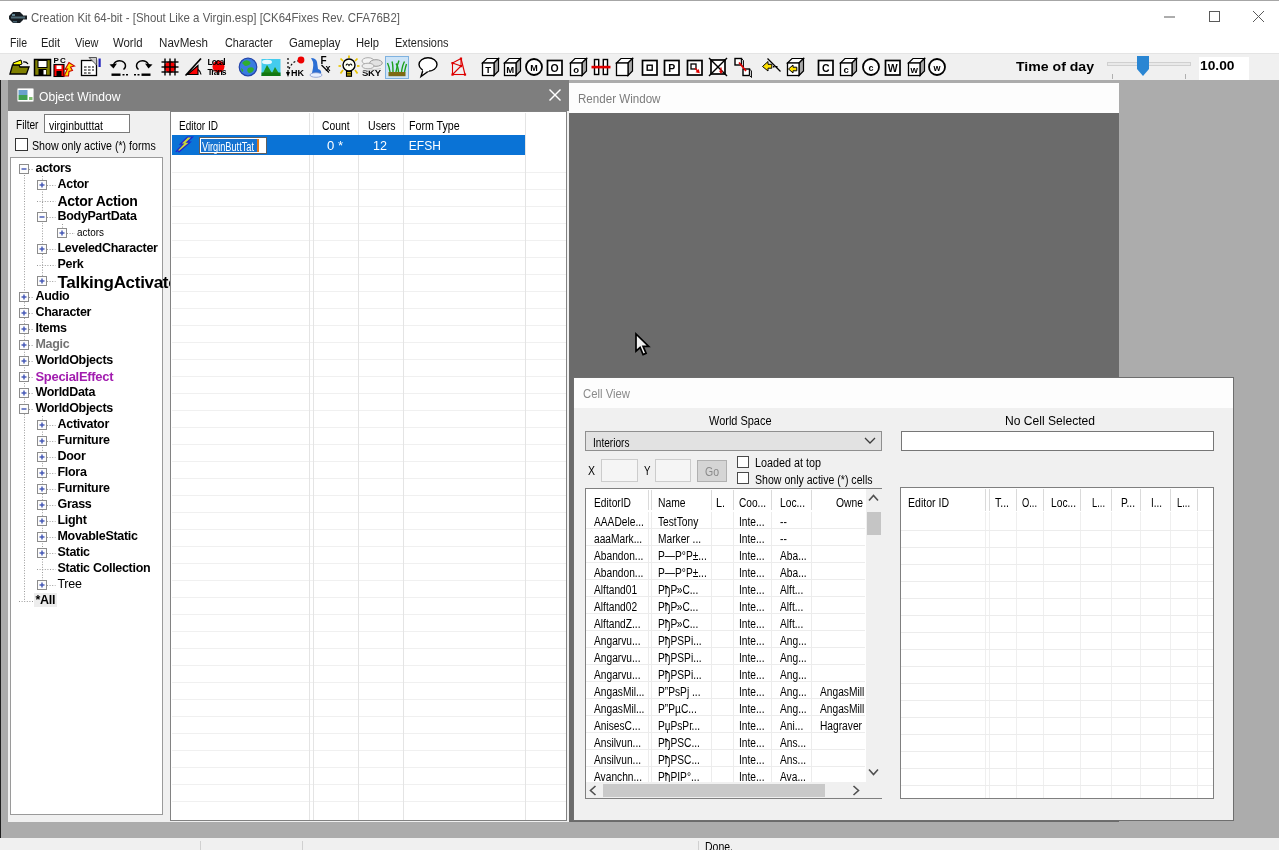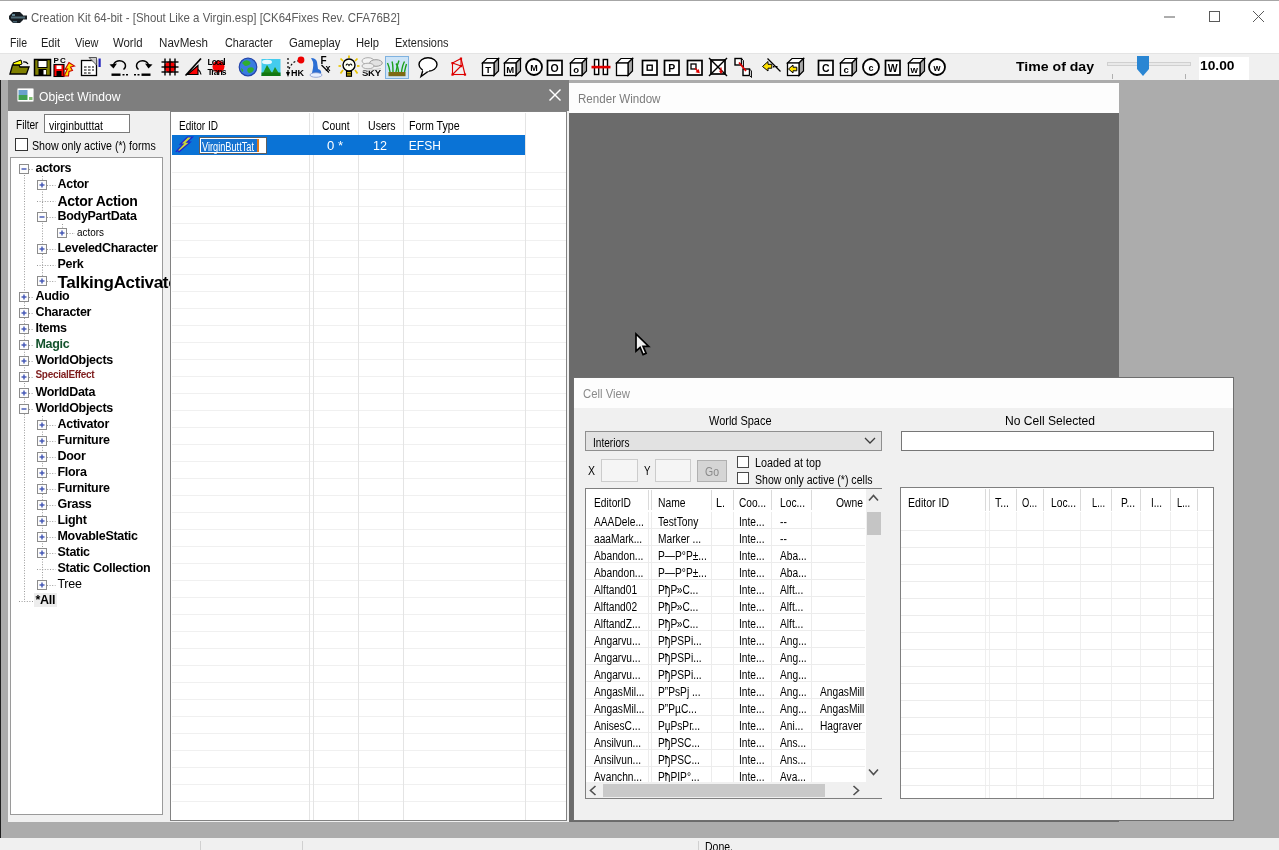--- a/index.html
+++ b/index.html
@@ -424,23 +424,23 @@
 <div class="t" style="left:57.5px;top:176.5px;font-size:12.5px;font-weight:bold;color:#000;letter-spacing:-0.3px;">Actor</div>
 <div class="t" style="left:57.5px;top:192.5px;font-size:14px;font-weight:bold;color:#000;letter-spacing:-0.3px;">Actor Action</div>
 <div class="t" style="left:57.5px;top:208.5px;font-size:12.5px;font-weight:bold;color:#000;letter-spacing:-0.3px;">BodyPartData</div>
 <div class="t" style="left:77px;top:225.5px;transform:scaleX(0.9);font-size:11px;color:#000;">actors</div>
 <div class="t" style="left:57.5px;top:240.5px;font-size:12.5px;font-weight:bold;color:#000;letter-spacing:-0.3px;">LeveledCharacter</div>
 <div class="t" style="left:57.5px;top:256.5px;font-size:12.5px;font-weight:bold;color:#000;letter-spacing:-0.3px;">Perk</div>
 <div class="t" style="left:57.5px;top:272.5px;font-size:17px;font-weight:bold;color:#000;letter-spacing:-0.3px;">TalkingActivator</div>
 <div class="t" style="left:35.5px;top:288.5px;font-size:12.5px;font-weight:bold;color:#000;letter-spacing:-0.3px;">Audio</div>
 <div class="t" style="left:35.5px;top:304.5px;font-size:12.5px;font-weight:bold;color:#000;letter-spacing:-0.3px;">Character</div>
 <div class="t" style="left:35.5px;top:320.5px;font-size:12.5px;font-weight:bold;color:#000;letter-spacing:-0.3px;">Items</div>
-<div class="t" style="left:35.5px;top:336.5px;font-size:12.5px;font-weight:bold;color:#14532d;letter-spacing:-0.3px;">Magic</div>
+<div class="t" style="left:35.5px;top:336.5px;font-size:12.5px;font-weight:bold;color:#737373;letter-spacing:-0.3px;">Magic</div>
 <div class="t" style="left:35.5px;top:352.5px;font-size:12.5px;font-weight:bold;color:#000;letter-spacing:-0.3px;">WorldObjects</div>
-<div class="t" style="left:35.5px;top:368.5px;font-size:10px;font-weight:bold;color:#7f1d1d;letter-spacing:-0.3px;">SpecialEffect</div>
+<div class="t" style="left:35.5px;top:368.5px;font-size:13px;font-weight:bold;color:#a21caf;letter-spacing:-0.3px;">SpecialEffect</div>
 <div class="t" style="left:35.5px;top:384.5px;font-size:12.5px;font-weight:bold;color:#000;letter-spacing:-0.3px;">WorldData</div>
 <div class="t" style="left:35.5px;top:400.5px;font-size:12.5px;font-weight:bold;color:#000;letter-spacing:-0.3px;">WorldObjects</div>
 <div class="t" style="left:57.5px;top:416.5px;font-size:12.5px;font-weight:bold;color:#000;letter-spacing:-0.3px;">Activator</div>
 <div class="t" style="left:57.5px;top:432.5px;font-size:12.5px;font-weight:bold;color:#000;letter-spacing:-0.3px;">Furniture</div>
 <div class="t" style="left:57.5px;top:448.5px;font-size:12.5px;font-weight:bold;color:#000;letter-spacing:-0.3px;">Door</div>
 <div class="t" style="left:57.5px;top:464.5px;font-size:12.5px;font-weight:bold;color:#000;letter-spacing:-0.3px;">Flora</div>
 <div class="t" style="left:57.5px;top:480.5px;font-size:12.5px;font-weight:bold;color:#000;letter-spacing:-0.3px;">Furniture</div>
 <div class="t" style="left:57.5px;top:496.5px;font-size:12.5px;font-weight:bold;color:#000;letter-spacing:-0.3px;">Grass</div>
 <div class="t" style="left:57.5px;top:512.5px;font-size:12.5px;font-weight:bold;color:#000;letter-spacing:-0.3px;">Light</div>
 <div class="t" style="left:57.5px;top:528.5px;font-size:12.5px;font-weight:bold;color:#000;letter-spacing:-0.3px;">MovableStatic</div>

